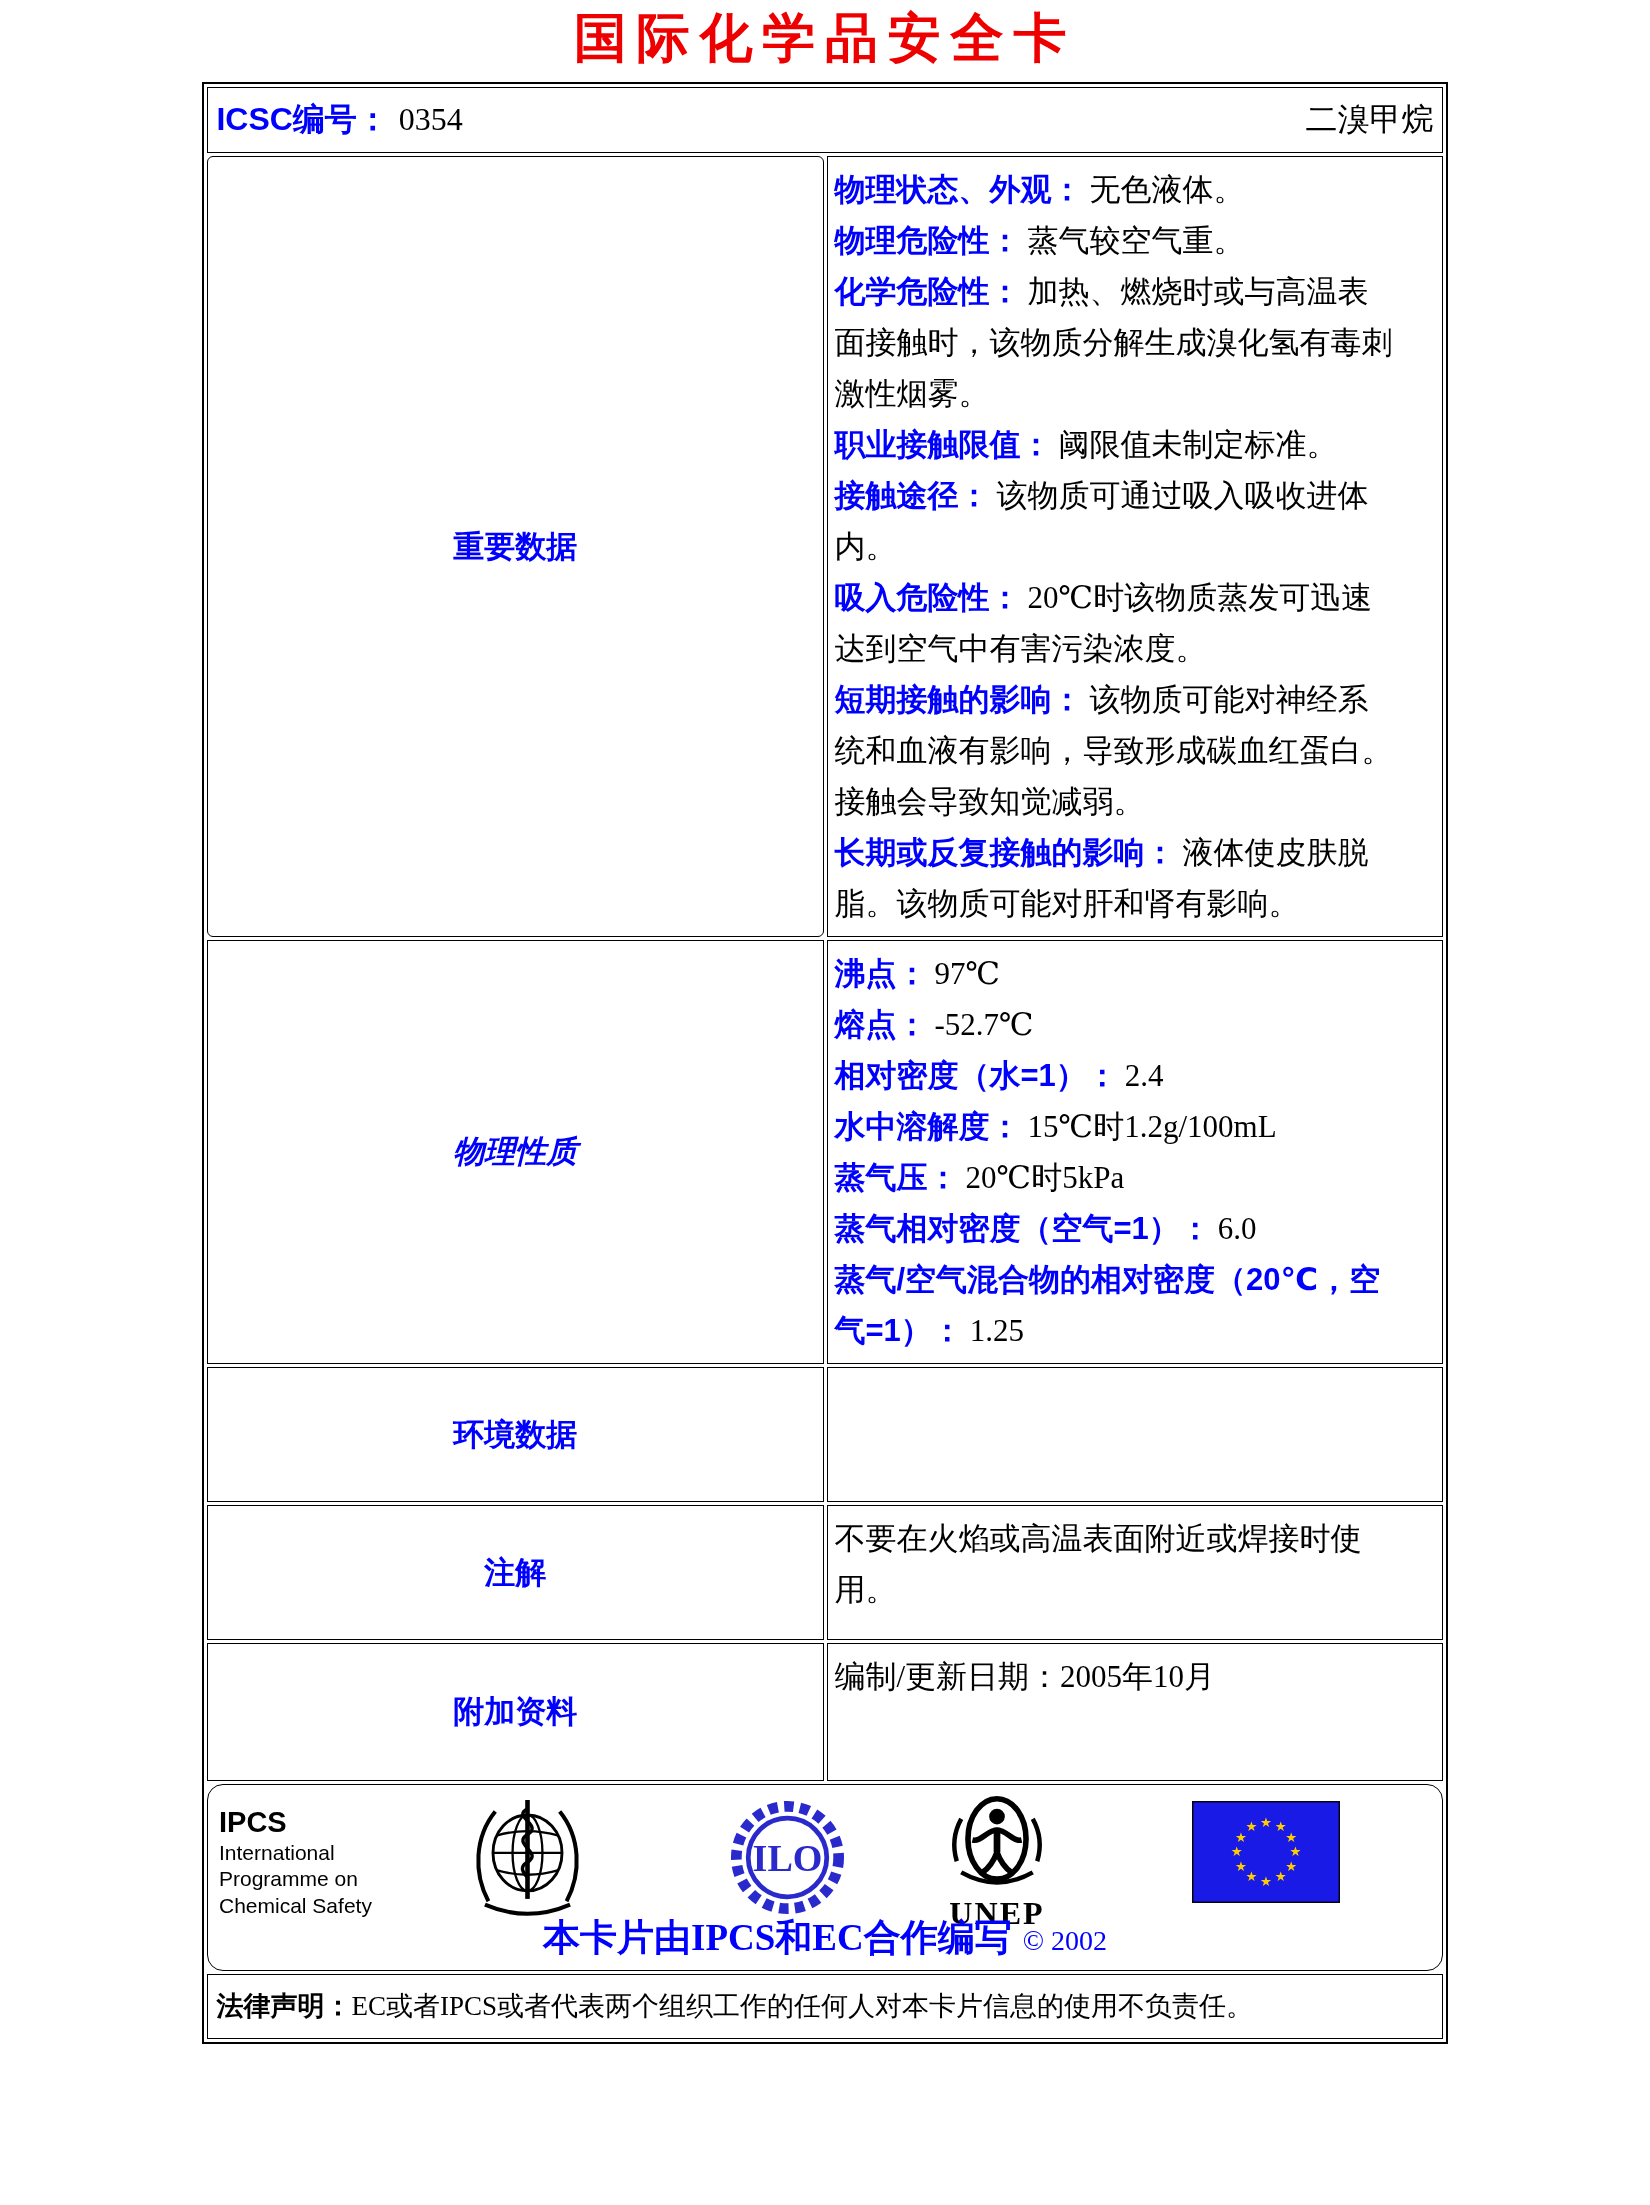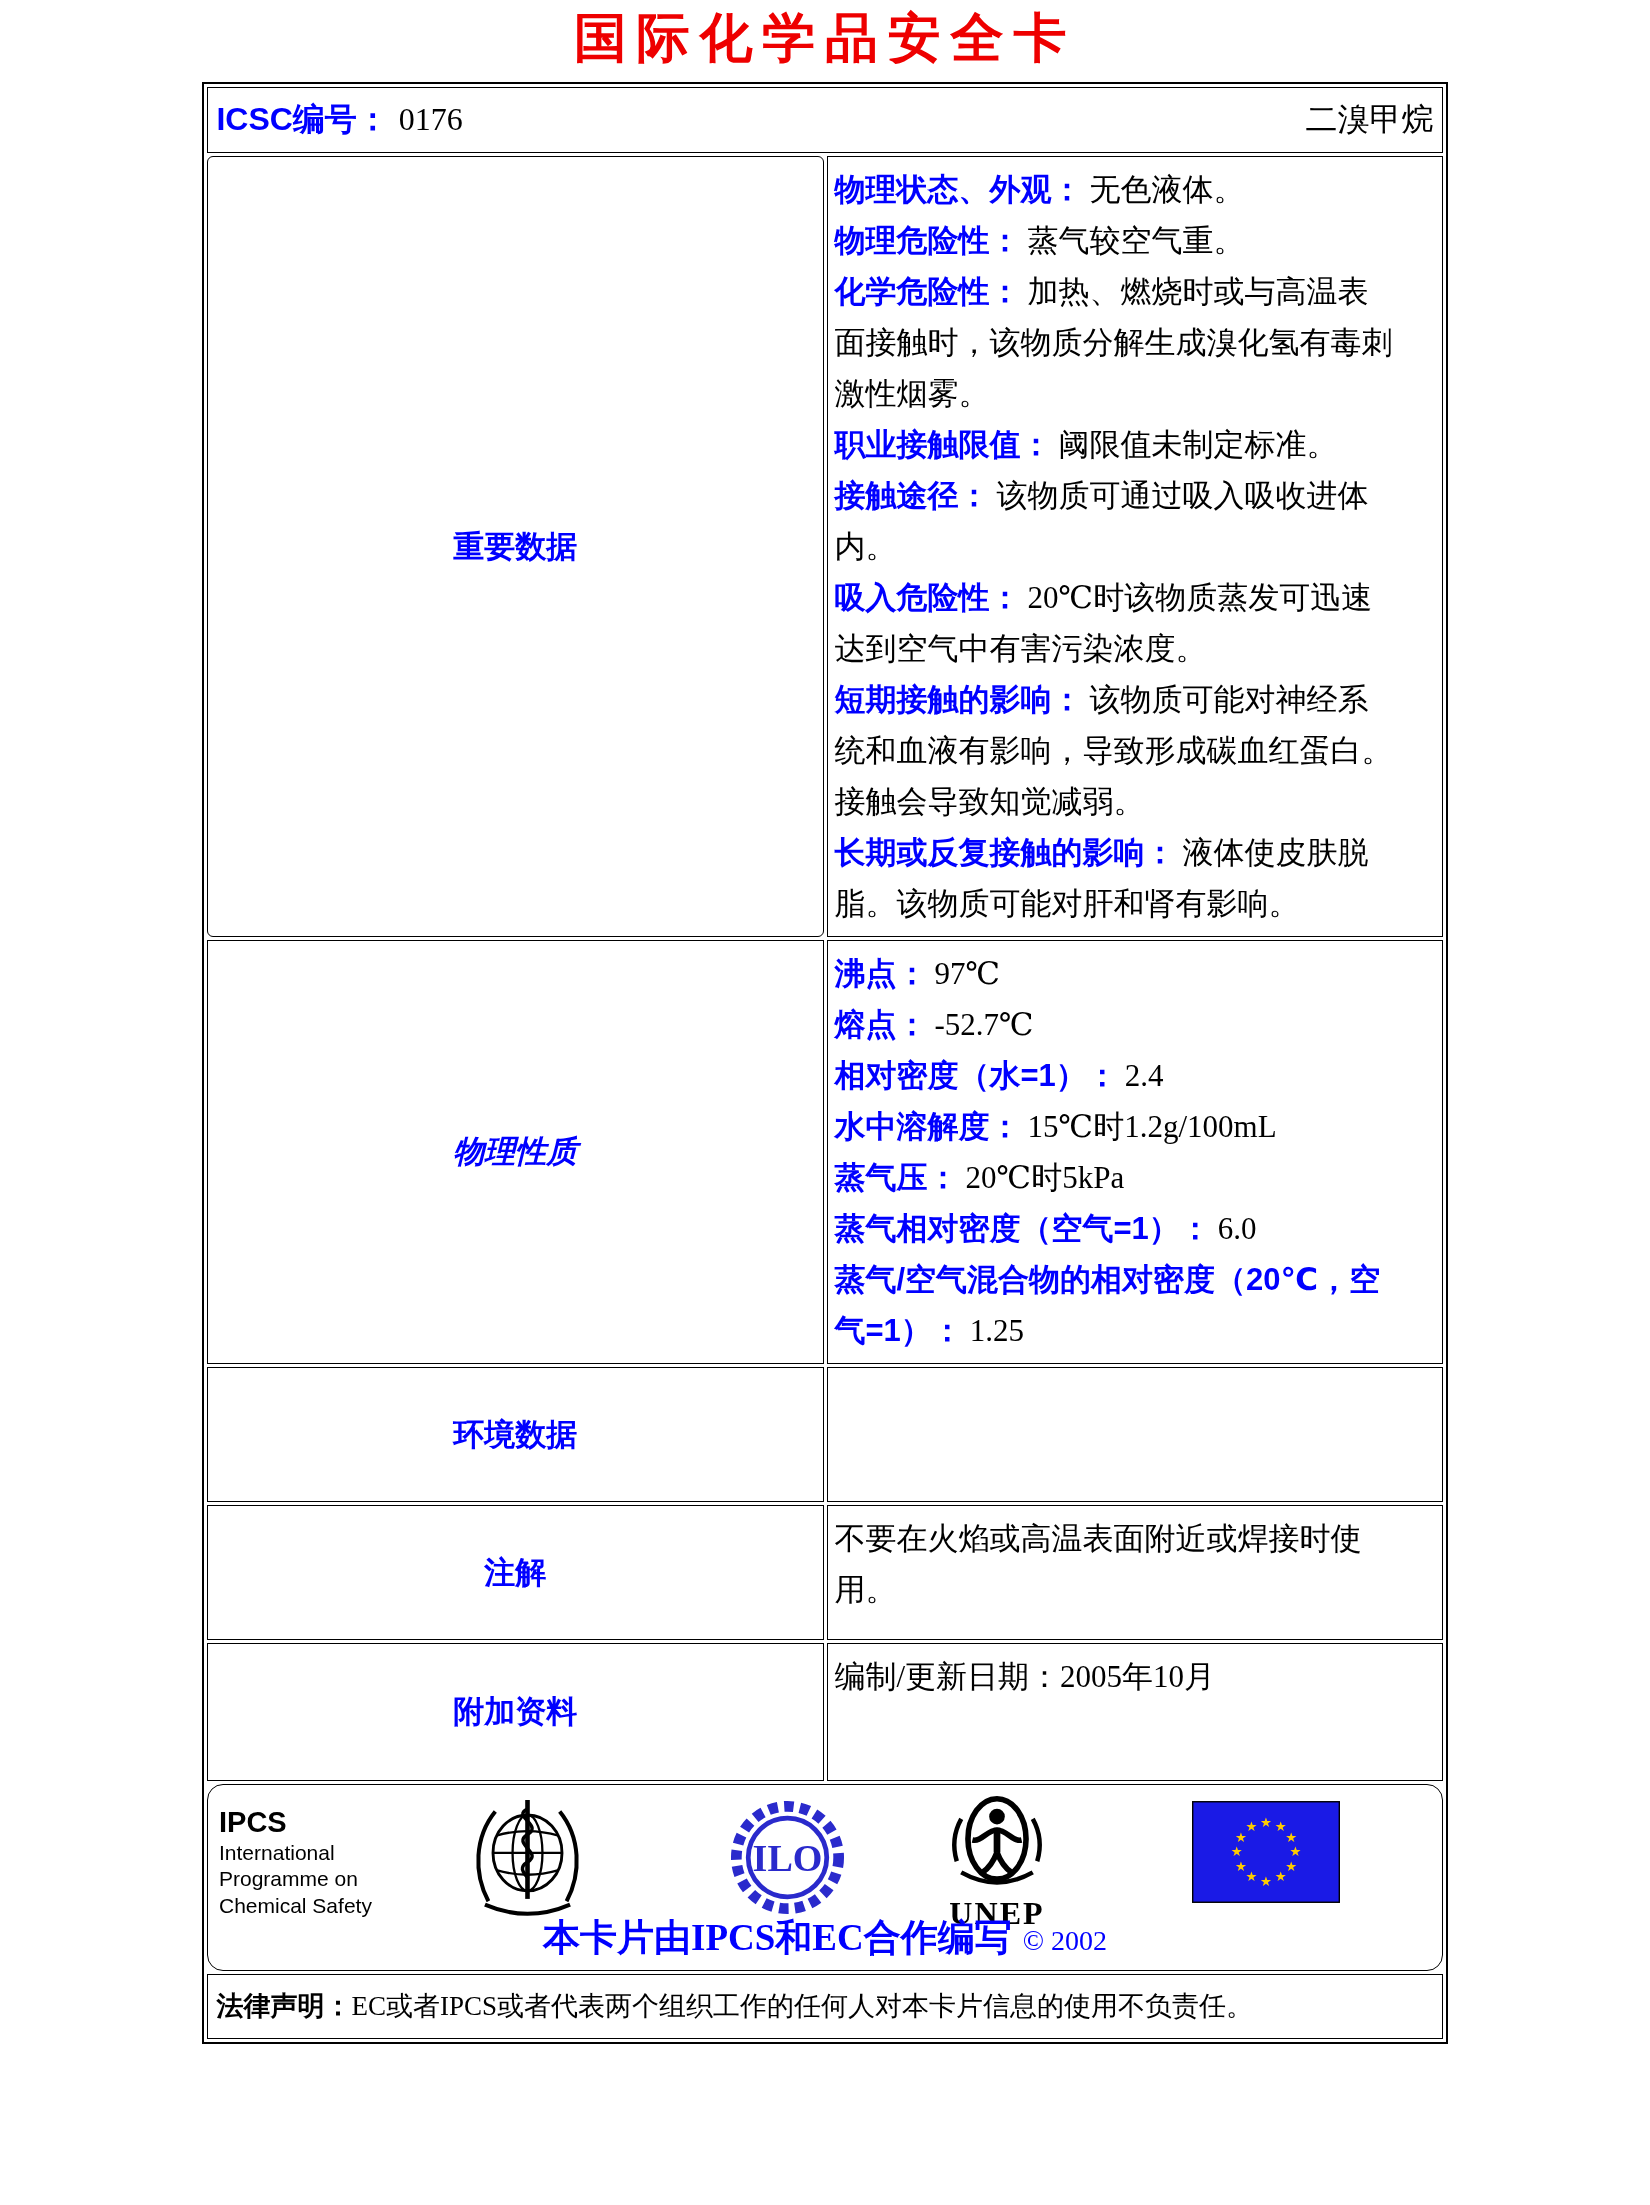--- a/index.html
+++ b/index.html
@@ -90,21 +90,21 @@
 
 <div class="page-title">国际化学品安全卡</div>
 
 <table class="card">
 
   <tbody>
       <tr>
     <td colspan="2" class="header-cell">
       <div class="header-flex">
         <div>
-          <span class="icsc-label">ICSC编号：</span><span class="icsc-number">0176</span>
+          <span class="icsc-label">ICSC编号：</span><span class="icsc-number">0354</span>
         </div>
         <div class="chem-name">二溴甲烷</div>
       </div>
     </td>
   </tr>
 
   <tr>
     <td class="label-cell" style="height:628px;border-radius:6px;">重要数据</td>
     <td class="content-cell">
       <div class="field-line"><span class="field-label">物理状态、外观：</span><span class="field-value">无色液体。</span></div>

